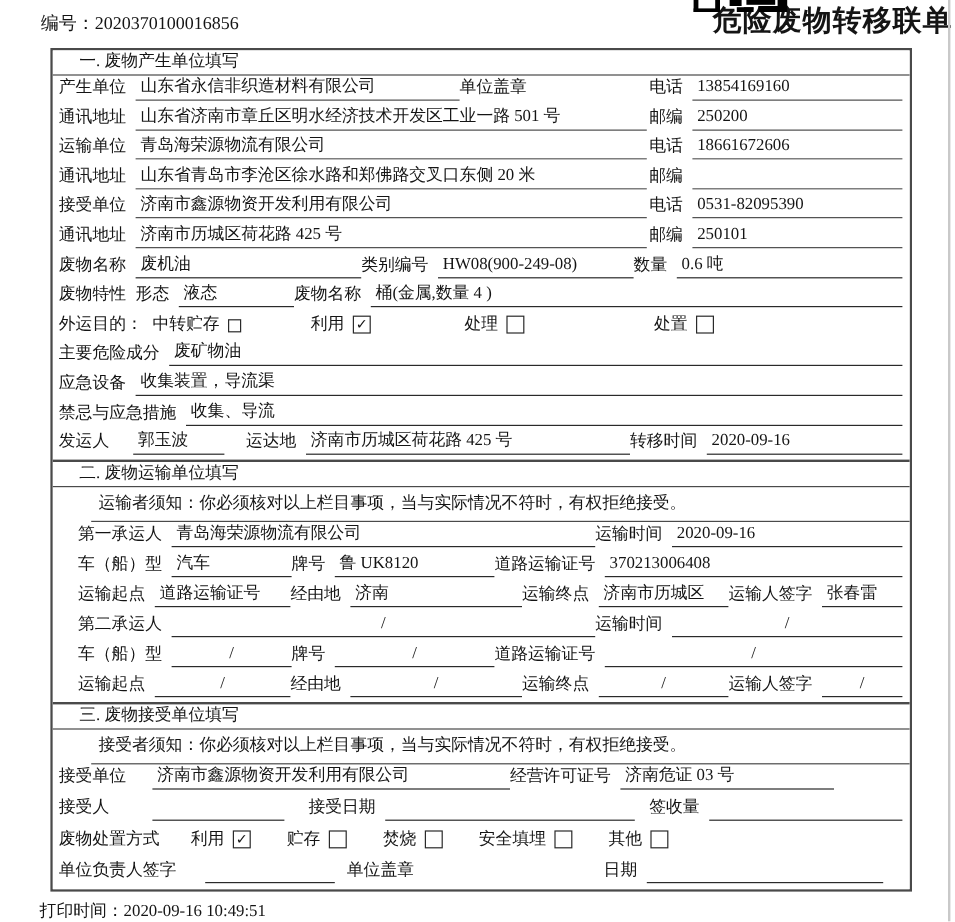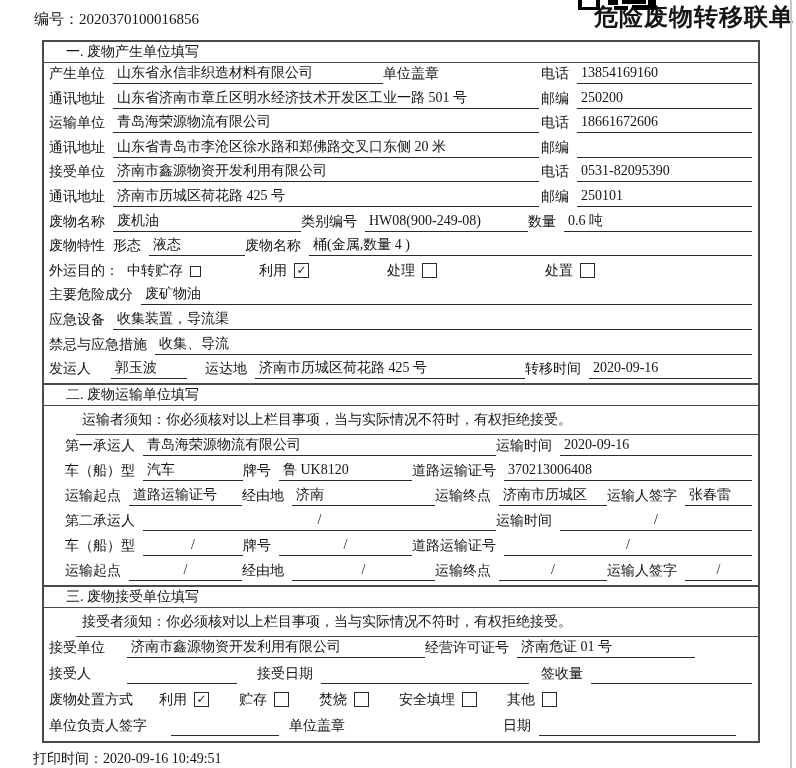--- a/index.html
+++ b/index.html
@@ -244,21 +244,21 @@
       </div>
     </div>
     <div class="section section-receiver">
       <div class="sec-header">三. 废物接受单位填写</div>
       <div class="note">接受者须知：你必须核对以上栏目事项，当与实际情况不符时，有权拒绝接受。</div>
       <div class="row">
         <span class="lbl">接受单位</span>
         <span class="gap" style="width: 14px;"></span>
         <span class="fld" style="width: 290px;">济南市鑫源物资开发利用有限公司</span>
         <span class="lbl">经营许可证号</span>
-        <span class="fld" style="width: 170px;">济南危证 01 号</span>
+        <span class="fld" style="width: 170px;">济南危证 03 号</span>
         <span class="gap" style="flex: 1 1 0%;"></span>
       </div>
       <div class="row">
         <span class="lbl">接受人</span>
         <span class="gap" style="width: 28px;"></span>
         <span class="fld" style="width: 102px;"></span>
         <span class="gap" style="width: 20px;"></span>
         <span class="lbl">接受日期</span>
         <span class="fld" style="width: 200px;"></span>
         <span class="gap" style="width: 12px;"></span>

